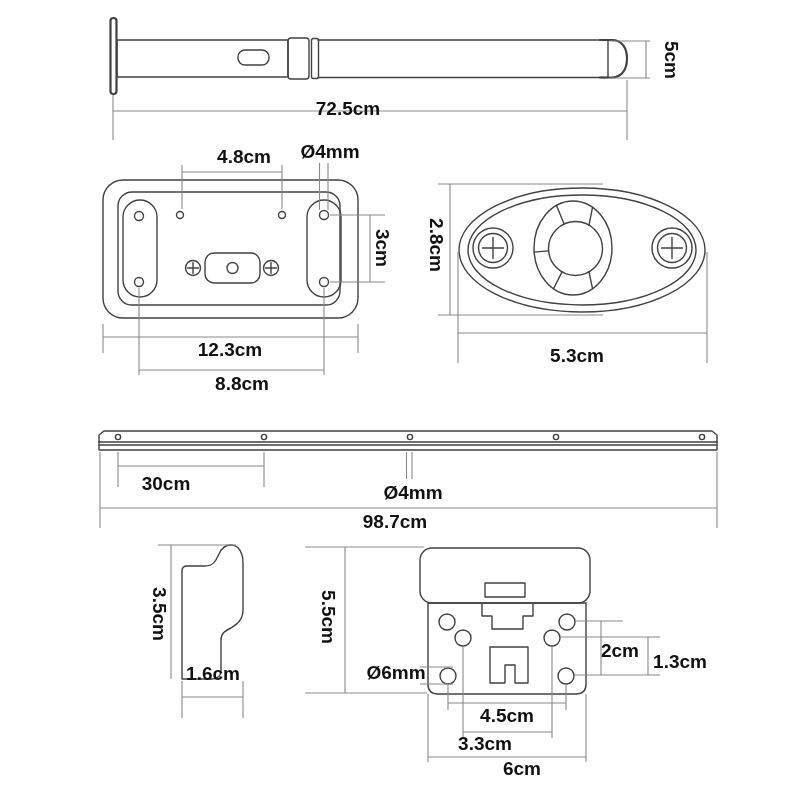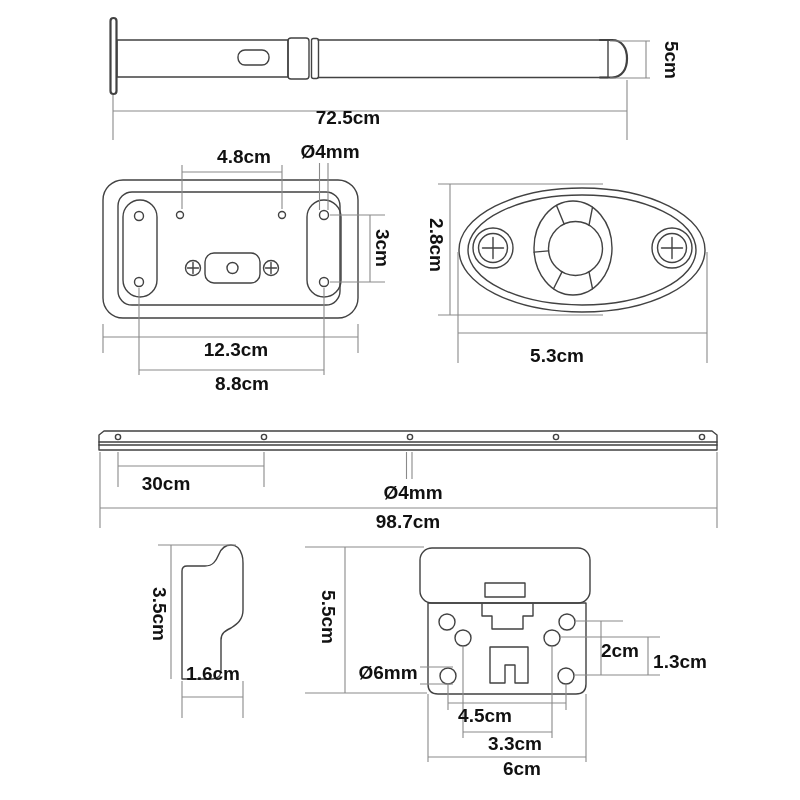--- a/index.html
+++ b/index.html
@@ -116,39 +116,39 @@
     <path class="dimln" d="M305,547 H424 M305,693 H427 M345,547 V693"></path>
     <path class="dimln" d="M420,667 H453 M420,684 H453"></path>
     <path class="dimln" d="M575,621 H623 M560,637 H660 M574,675 H660 M601,621 V675 M648,637 V675"></path>
     <path class="dimln" d="M448,684 V710 M566,684 V710 M448,703 H566"></path>
     <path class="dimln" d="M463,646 V738 M552,646 V738 M463,732 H552"></path>
     <path class="dimln" d="M428,694 V762 M586,694 V762 M428,757 H586"></path>
   </g>
 </svg>
 
   <div class="dim v" style="left:671px;top:60px">5cm</div>
-  <div class="dim" style="left:348px;top:117px">72.5cm</div>
+  <div class="dim" style="left:348px;top:108px">72.5cm</div>
 
   <div class="dim" style="left:244px;top:156px">4.8cm</div>
   <div class="dim" style="left:330px;top:151px">Ø4mm</div>
   <div class="dim v" style="left:382px;top:248px">3cm</div>
-  <div class="dim" style="left:236px;top:349px">12.3cm</div>
+  <div class="dim" style="left:230px;top:349px">12.3cm</div>
   <div class="dim" style="left:242px;top:383px">8.8cm</div>
 
   <div class="dim v" style="left:436px;top:245px">2.8cm</div>
-  <div class="dim" style="left:557px;top:355px">5.3cm</div>
+  <div class="dim" style="left:577px;top:355px">5.3cm</div>
 
   <div class="dim" style="left:166px;top:483px">30cm</div>
   <div class="dim" style="left:413px;top:492px">Ø4mm</div>
-  <div class="dim" style="left:408px;top:521px">98.7cm</div>
+  <div class="dim" style="left:395px;top:521px">98.7cm</div>
 
   <div class="dim v" style="left:159px;top:614px">3.5cm</div>
   <div class="dim" style="left:213px;top:673px">1.6cm</div>
 
   <div class="dim v" style="left:328px;top:617px">5.5cm</div>
-  <div class="dim" style="left:388px;top:672px">Ø6mm</div>
+  <div class="dim" style="left:396px;top:672px">Ø6mm</div>
   <div class="dim" style="left:620px;top:650px">2cm</div>
   <div class="dim" style="left:680px;top:661px">1.3cm</div>
-  <div class="dim" style="left:485px;top:715px">4.5cm</div>
-  <div class="dim" style="left:515px;top:743px">3.3cm</div>
+  <div class="dim" style="left:507px;top:715px">4.5cm</div>
+  <div class="dim" style="left:485px;top:743px">3.3cm</div>
   <div class="dim" style="left:522px;top:768px">6cm</div>
 
 </div>
 
 </body></html>

